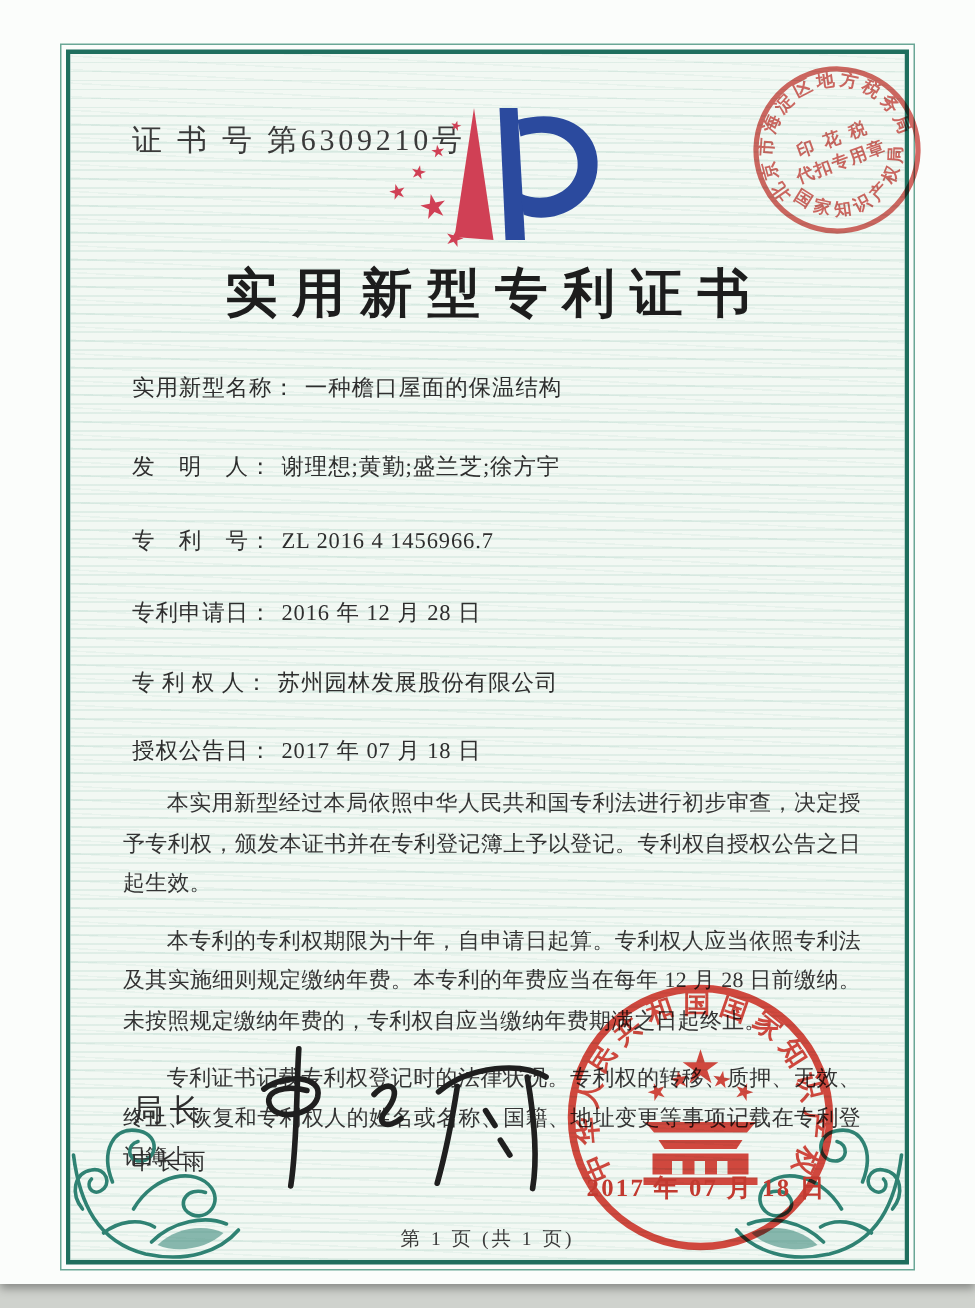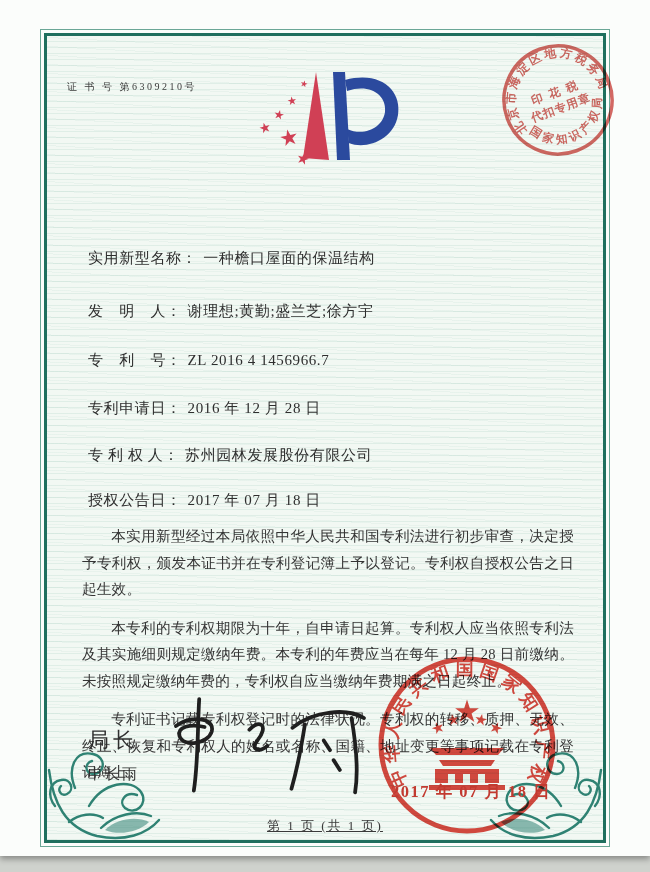--- a/index.html
+++ b/index.html
@@ -21,22 +21,22 @@
     content:"";position:absolute;inset:-7px;border:1px solid #6aa796;pointer-events:none;
   }
   .guilloche{
     position:absolute;inset:0;
     background-color:#f2f8f3;
     background-image:
       repeating-linear-gradient(0deg, rgba(96,168,146,.13) 0 1px, transparent 1px 6px),
       repeating-linear-gradient(3deg, rgba(96,168,146,.07) 0 1px, transparent 1px 9px);
   }
   .cert-no{
-    position:absolute;left:67px;top:80px;
-    font-size:10px;color:#3a3a3a;letter-spacing:2.5px;
+    position:absolute;left:88px;top:80px;
+    font-size:20px;color:#3a3a3a;letter-spacing:2.5px;
   }
   .logo{position:absolute;left:252px;top:70px;width:150px;height:96px;}
   .tax-stamp{
     position:absolute;left:498px;top:40px;width:120px;height:120px;
     transform:rotate(-20deg);mix-blend-mode:multiply;opacity:.85;
   }
   .doc-title{
     position:absolute;left:0;right:0;top:172px;
     text-align:center;font-size:35px;font-weight:700;color:#1d1d1d;
     letter-spacing:10px;text-indent:10px;
@@ -57,21 +57,21 @@
   .director .name{font-size:15px;letter-spacing:2px;margin-top:11px;}
   .signature{position:absolute;left:158px;top:690px;width:215px;height:108px;z-index:3;}
   .seal{position:absolute;left:374px;top:652px;width:186px;height:186px;z-index:2;
         mix-blend-mode:multiply;opacity:.92;}
   .seal-date{
     position:absolute;left:391px;top:781px;z-index:4;
     color:#c23a30;font-size:16.5px;font-weight:600;letter-spacing:1.5px;white-space:nowrap;
   }
   .page-footer{
     position:absolute;left:0;right:0;top:817px;
-    text-align:center;font-size:13px;color:#3a3a3a;letter-spacing:2px;z-index:3;text-decoration:underline;
+    text-align:center;font-size:13px;color:#3a3a3a;letter-spacing:2px;z-index:3;
   }
   .flourish{position:absolute;bottom:14px;width:122px;height:132px;z-index:1;}
   .fl-left{left:45px;}
   .fl-right{right:45px;transform:scaleX(-1);}
   .hidden-defs{position:absolute;width:0;height:0;}
 </style>
 </head>
 <body>
 
 <svg class="hidden-defs" aria-hidden="true">
@@ -108,20 +108,21 @@
     <text font-size="12" fill="#cf4f49" letter-spacing="2.6" font-weight="600">
       <textPath href="#tx-top" startOffset="4">北京市海淀区地方税务局</textPath>
     </text>
     <text font-size="11.5" fill="#cf4f49" letter-spacing="3.4" font-weight="600">
       <textPath href="#tx-bot" startOffset="6">国家知识产权局</textPath>
     </text>
     <text x="60" y="56" text-anchor="middle" font-size="11.5" fill="#cf4f49" letter-spacing="2" font-weight="600">印 花 税</text>
     <text x="60" y="72" text-anchor="middle" font-size="11.5" fill="#cf4f49" letter-spacing="1" font-weight="600">代扣专用章</text>
   </svg>
 
+  <div class="doc-title">实用新型专利证书</div>
 
   <div class="field f0">
     <span class="lbl">实用新型名称：</span><span class="val">一种檐口屋面的保温结构</span>
   </div>
   <div class="field f1">
     <span class="lbl">发　明　人：</span><span class="val">谢理想;黄勤;盛兰芝;徐方宇</span>
   </div>
   <div class="field f2">
     <span class="lbl">专　利　号：</span><span class="val">ZL 2016 4 1456966.7</span>
   </div>

